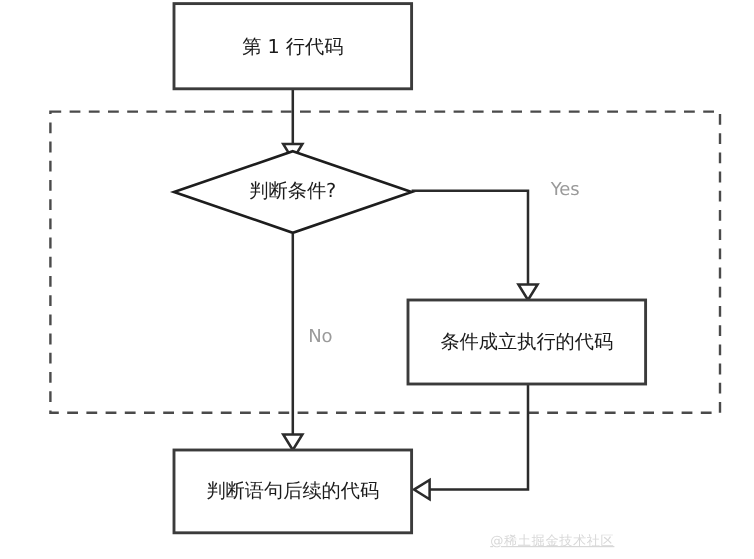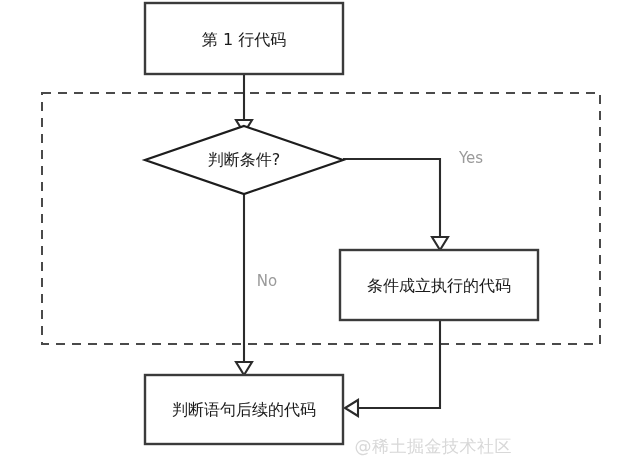--- a/index.html
+++ b/index.html
@@ -66,25 +66,26 @@
     font-size: 15px;
     fill: #9a9a9a;
     text-anchor: middle;
     dominant-baseline: middle;
   }
   .watermark-text {
     position: absolute;
     right: 8px;
     bottom: 8px;
     font-family: "DejaVu Sans", "Liberation Sans", sans-serif;
-    font-size: 17px;
+    font-size: 11px;
     color: #d8d8d8;
     letter-spacing: 0.5px;
     user-select: none;
     white-space: nowrap;
+    text-decoration: underline;
   }
 </style>
 </head>
 <body>
 
 <div id="flowchart-root">
 
   <svg class="chart-canvas" viewBox="0 0 628 466" xmlns="http://www.w3.org/2000/svg">
 
     <rect class="group-dashed" x="42" y="93" width="558" height="251"></rect>

